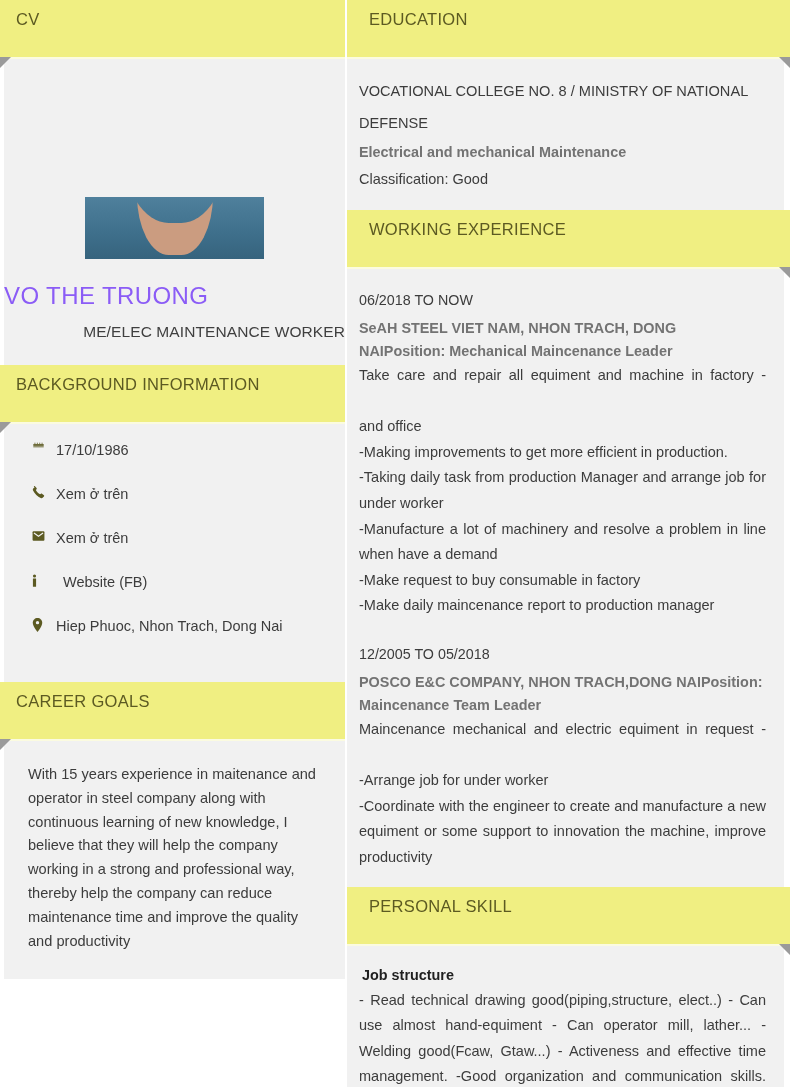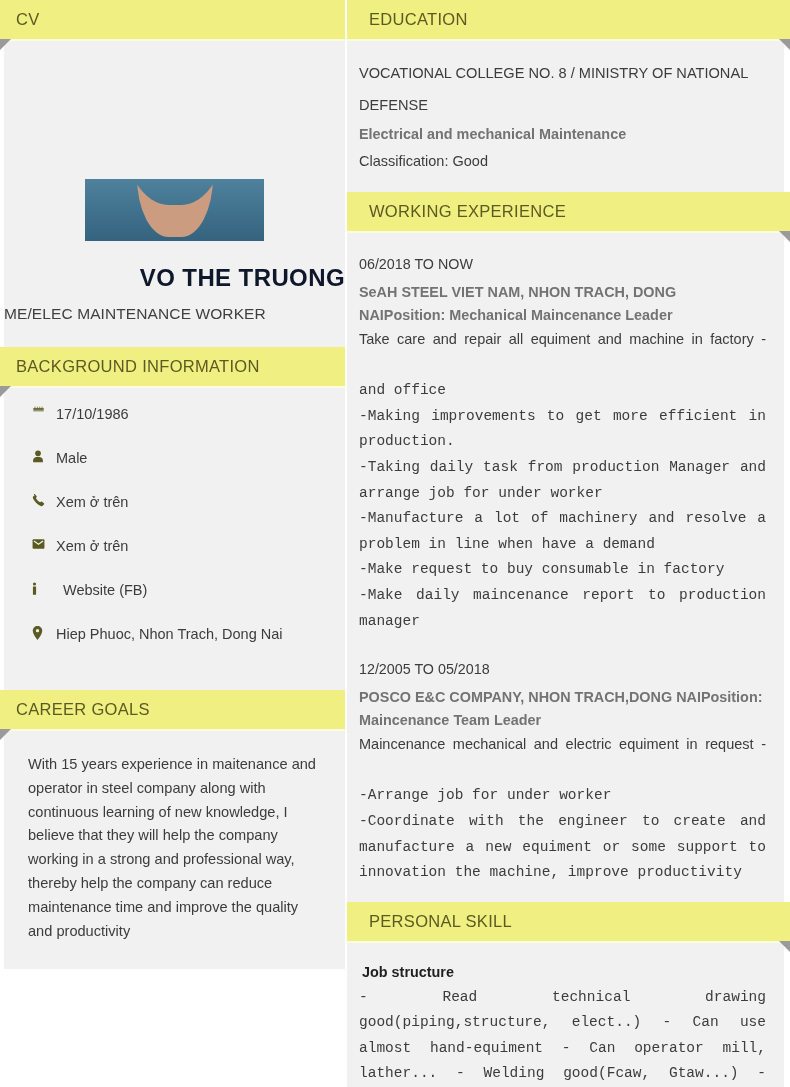--- a/index.html
+++ b/index.html
@@ -34,21 +34,21 @@
     position: absolute;
     left: 347px;
     top: 0;
     width: 443px;
   }
 
   
   .ribbon {
     position: relative;
     background: #f0ef82;
-    height: 39px;
+    height: 57px;
     line-height: 39px;
     box-sizing: border-box;
   }
   .ribbon-label {
     font-size: 16.5px;
     letter-spacing: .3px;
     color: #5c5a22;
     font-weight: 400;
     white-space: nowrap;
   }
@@ -130,29 +130,29 @@
     top: 7%;
     width: 104px;
     height: 132px;
     margin-left: -52px;
     border-radius: 48% 48% 44% 44% / 42% 42% 56% 56%;
     background: linear-gradient(to bottom, #b98b6d 0%, #d3a587 16%, #d8ac8d 48%, #c89madeup 70%, #c2957a 100%);
     box-shadow: 0 46px 0 -14px #cb9c80;
   }
 
   .full-name {
-    text-align: right;
+    text-align: left;
     font-size: 24px;
-    font-weight: bold;
-    color: #0f172a;
+    font-weight: normal;
+    color: #8b5cf6;
     letter-spacing: .4px;
     padding-top: 19px;
   }
   .job-title {
-    text-align: left;
+    text-align: right;
     font-size: 15.5px;
     color: #3f3f3f;
     padding-top: 13px;
     padding-bottom: 24px;
     letter-spacing: .1px;
   }
 
   
   .contact-list {
     padding: 18px 0 20px 0;
@@ -205,21 +205,20 @@
     color: #3c3c3c;
     line-height: 30px;
   }
   .desc {
     font-size: 14.5px;
     line-height: 25.6px;
     color: #3c3c3c;
     white-space: pre-line;
     text-align: justify;
     text-justify: inter-word;
-    font-family: Liberation Mono, monospace;
   }
   .desc-first {
     font-size: 14.5px;
     line-height: 25.6px;
     color: #3c3c3c;
     text-align: justify;
     text-justify: inter-word;
   }
   .desc-first::after {
     content: "";
@@ -271,29 +270,20 @@
             <svg width="13" height="13" viewBox="0 0 16 16" fill="currentColor">
               <path d="M3 1h1.2v1.3H3zM6 1h1.2v1.3H6zM8.9 1h1.2v1.3H8.9zM11.8 1H13v1.3h-1.2z"></path>
               <path d="M1.6 2.6h12.8v2.1H1.6z"></path>
               <path d="M1.6 5.4h12.8V15H1.6zm1.5 1.8h1.6v1.5H3.1zm3 0h1.6v1.5H6.1zm3 0h1.6v1.5H9.1zm3 0h1.6v1.5h-1.6zm-9 2.9h1.6v1.5H3.1zm3 0h1.6v1.5H6.1zm3 0h1.6v1.5H9.1zm3 0h1.6v1.5h-1.6zm-9 2.9h1.6v1.4H3.1zm3 0h1.6v1.4H6.1zm3 0h1.6v1.4H9.1z" fill="#f1f1f1"></path>
               <path d="M1.6 5.4h12.8v1.1H1.6z"></path>
             </svg>
           </span>
           <span class="contact-text">17/10/1986</span>
         </div>
 
-        <div class="contact-row">
-          <span class="contact-ico">
-            <svg width="12" height="13" viewBox="0 0 14 16" fill="currentColor">
-              <circle cx="7" cy="4" r="3.5"></circle>
-              <path d="M7 8.4c-3.4 0-6 1.9-6 4.3V15h12v-2.3c0-2.4-2.6-4.3-6-4.3z"></path>
-            </svg>
-          </span>
-          <span class="contact-text">Male</span>
-        </div>
 
         <div class="contact-row">
           <span class="contact-ico">
             <svg width="13" height="13" viewBox="0 0 16 16" fill="currentColor">
               <path d="M3.2 1.4 1.5 3.1c-.6.6-.6 1.5-.2 2.4.9 2 2.3 3.9 4 5.5 1.6 1.6 3.5 2.9 5.4 3.7.9.4 1.8.3 2.4-.3l1.6-1.6c.4-.4.4-1 0-1.4l-2.4-2c-.4-.3-.9-.3-1.3 0l-1.1.9c-1.1-.6-2.1-1.4-3-2.3-.9-.9-1.6-1.9-2.2-3l.9-1.1c.3-.4.3-.9 0-1.3l-2-2.3c-.4-.4-1-.4-1.4.1z"></path>
             </svg>
           </span>
           <span class="contact-text">Xem ở trên</span>
         </div>
 

